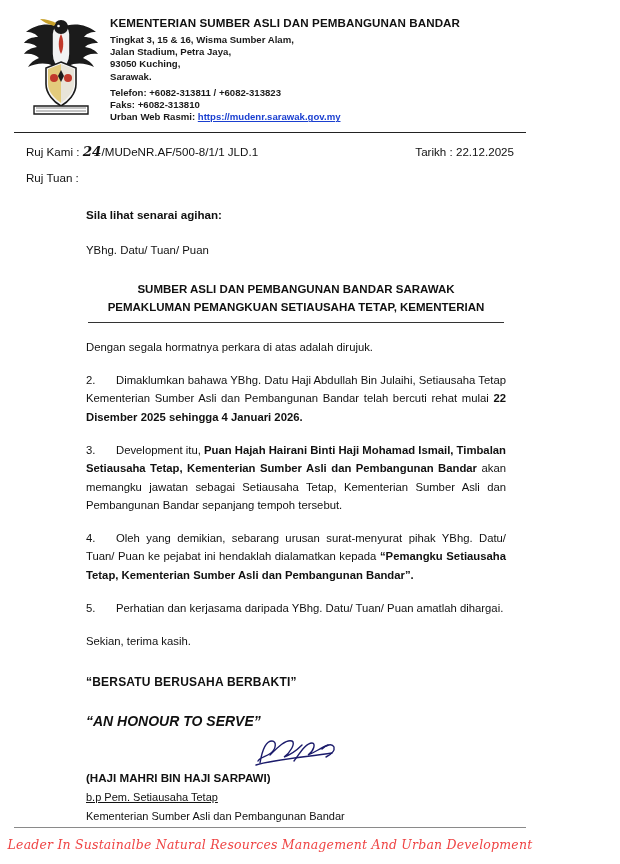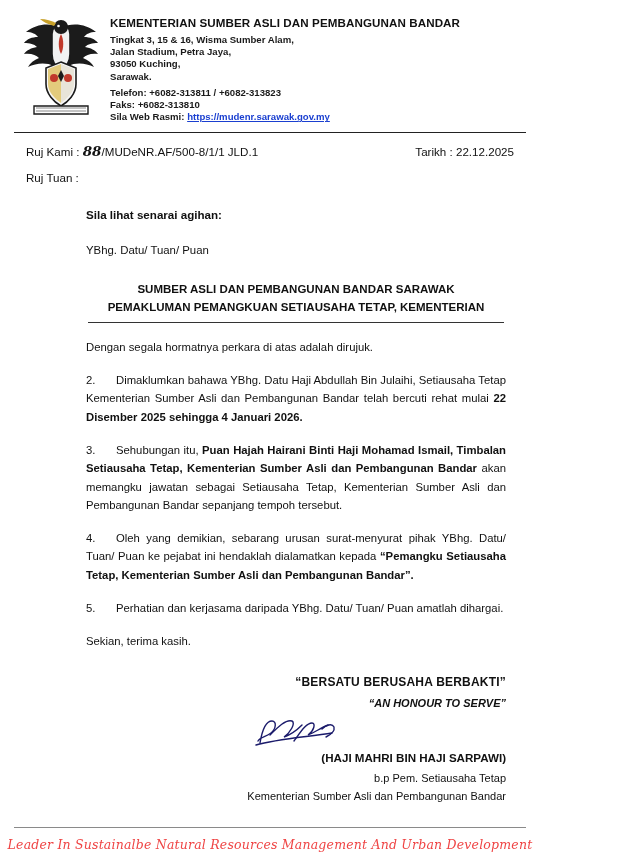--- a/index.html
+++ b/index.html
@@ -118,47 +118,48 @@
   .num {
     display: inline-block;
     width: 30px;
   }
 
   
   .sekian {
     margin-top: 16px;
   }
   .closing {
-    text-align: right;
+    text-align: left;
     margin-top: 22px;
   }
   .motto1 {
     font-weight: bold;
     font-size: 12px;
     letter-spacing: .2px;
   }
   .motto2 {
     font-weight: bold;
     font-style: italic;
-    font-size: 11px;
-    margin-top: 3px;
+    font-size: 14px;
+    margin-top: 18px;
   }
   .sig {
     height: 34px;
     position: relative;
     margin-top: 2px;
   }
   .sig svg { display:block; margin: 0 auto; }
   .signer {
     font-weight: bold;
     font-size: 11.6px;
   }
   .signer-role {
     font-size: 11px;
     margin-top: 2px;
+    text-decoration: underline;
   }
   .signer-dept {
     font-size: 11px;
     margin-top: 1px;
   }
 
   
   .footer {
     position: absolute;
     left: 0;
@@ -215,32 +216,32 @@
     <div class="lh-text">
       <div class="lh-title">KEMENTERIAN SUMBER ASLI DAN PEMBANGUNAN BANDAR</div>
       <div class="lh-line">Tingkat 3, 15 &amp; 16, Wisma Sumber Alam,</div>
       <div class="lh-line">Jalan Stadium, Petra Jaya,</div>
       <div class="lh-line">93050 Kuching,</div>
       <div class="lh-line">Sarawak.</div>
       <div class="lh-gap"></div>
       <div class="lh-line">Telefon: +6082-313811 / +6082-313823</div>
       <div class="lh-line">Faks: +6082-313810</div>
       <div class="lh-line">
-        <span>Sila Web Rasmi:</span>
+        <span>Urban Web Rasmi:</span>
         <a class="lh-link" href="#">https://mudenr.sarawak.gov.my</a>
       </div>
     </div>
   </div>
 
   <div class="rule"></div>
 
   <div class="refrow">
     <div class="ref-left">
       <span>Ruj Kami :</span>
-      <span class="ref-hand">88</span><span>/MUDeNR.AF/500-8/1/1 JLD.1</span>
+      <span class="ref-hand">24</span><span>/MUDeNR.AF/500-8/1/1 JLD.1</span>
     </div>
     <div class="ref-right">
       <span>Tarikh :</span>
       <span>22.12.2025</span>
     </div>
   </div>
   <div class="ref-tuan">Ruj Tuan :</div>
 
   <div class="body">
     <div class="sila">Sila lihat senarai agihan:</div>
@@ -252,21 +253,21 @@
     </div>
     <div class="subject-rule"></div>
 
     <p class="para">Dengan segala hormatnya perkara di atas adalah dirujuk.</p>
 
     <p class="para">
       <span class="num">2.</span><span>Dimaklumkan bahawa YBhg. Datu Haji Abdullah Bin Julaihi, Setiausaha Tetap Kementerian Sumber Asli dan Pembangunan Bandar telah bercuti rehat mulai </span><span class="b-strong">22 Disember 2025 sehingga 4 Januari 2026.</span>
     </p>
 
     <p class="para">
-      <span class="num">3.</span><span>Sehubungan itu, </span><span class="b-strong">Puan Hajah Hairani Binti Haji Mohamad Ismail, Timbalan Setiausaha Tetap, Kementerian Sumber Asli dan Pembangunan Bandar</span><span> akan memangku jawatan sebagai Setiausaha Tetap, Kementerian Sumber Asli dan Pembangunan Bandar sepanjang tempoh tersebut.</span>
+      <span class="num">3.</span><span>Development itu, </span><span class="b-strong">Puan Hajah Hairani Binti Haji Mohamad Ismail, Timbalan Setiausaha Tetap, Kementerian Sumber Asli dan Pembangunan Bandar</span><span> akan memangku jawatan sebagai Setiausaha Tetap, Kementerian Sumber Asli dan Pembangunan Bandar sepanjang tempoh tersebut.</span>
     </p>
 
     <p class="para">
       <span class="num">4.</span><span>Oleh yang demikian, sebarang urusan surat-menyurat pihak YBhg. Datu/ Tuan/ Puan ke pejabat ini hendaklah dialamatkan kepada </span><span class="b-strong">“Pemangku Setiausaha Tetap, Kementerian Sumber Asli dan Pembangunan Bandar”.</span>
     </p>
 
     <p class="para">
       <span class="num">5.</span><span>Perhatian dan kerjasama daripada YBhg. Datu/ Tuan/ Puan amatlah dihargai.</span>
     </p>
 

